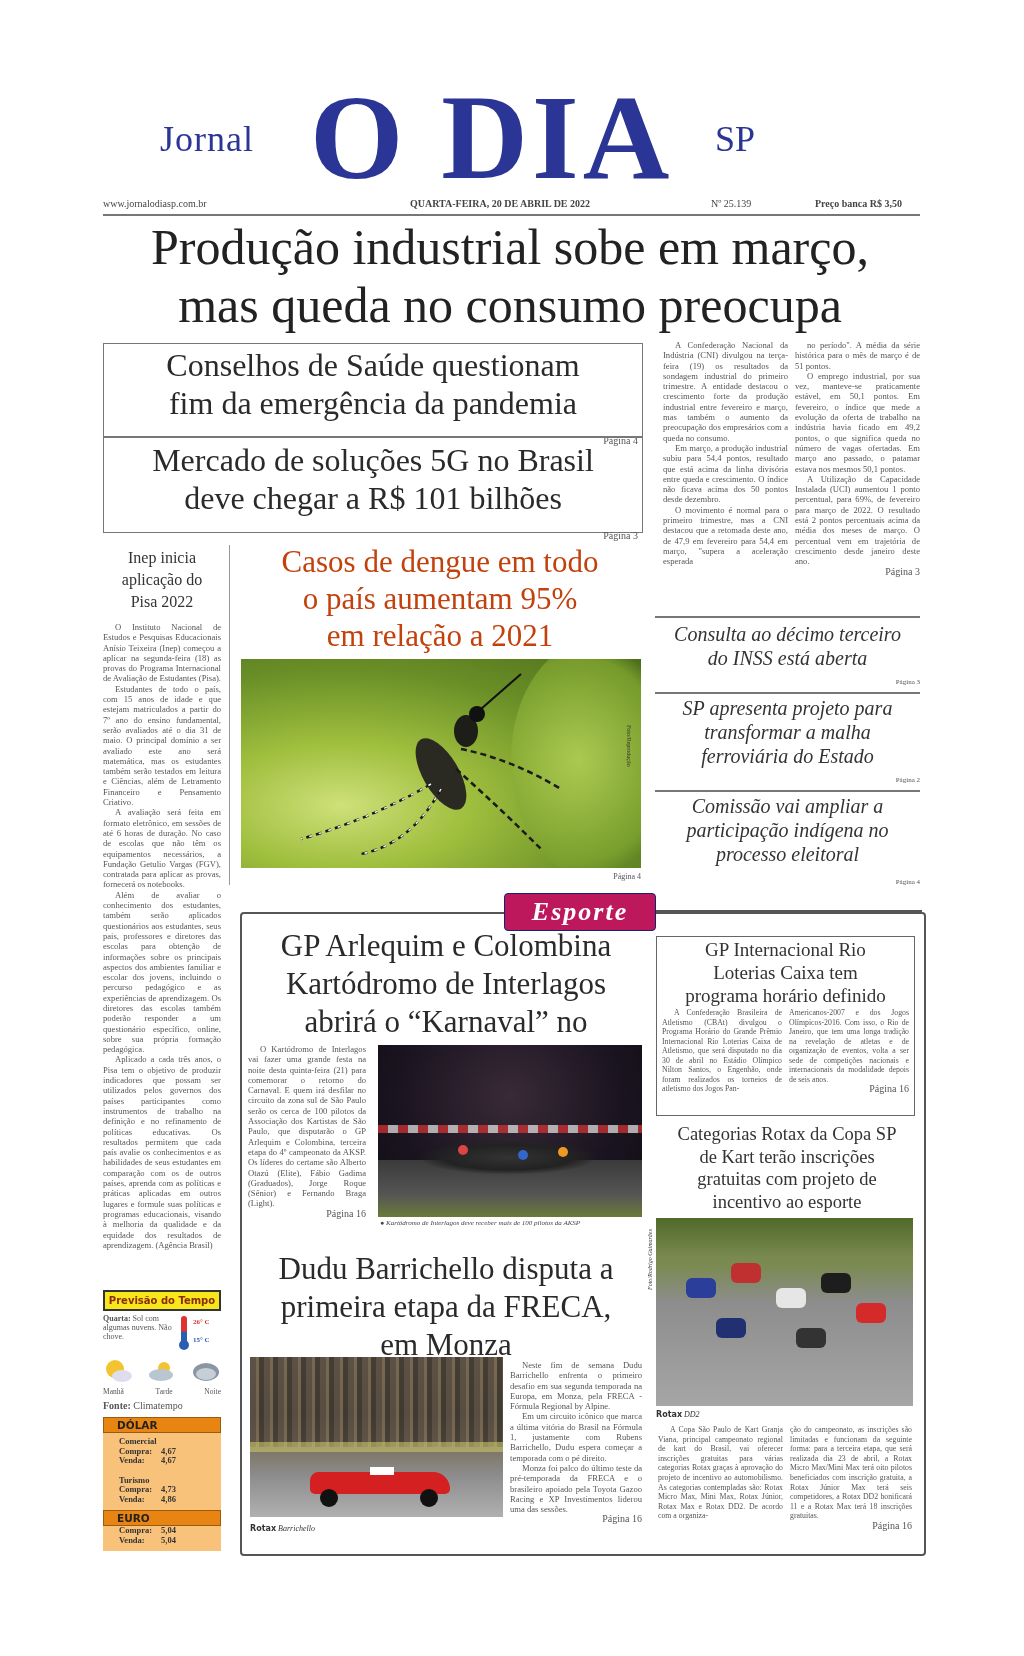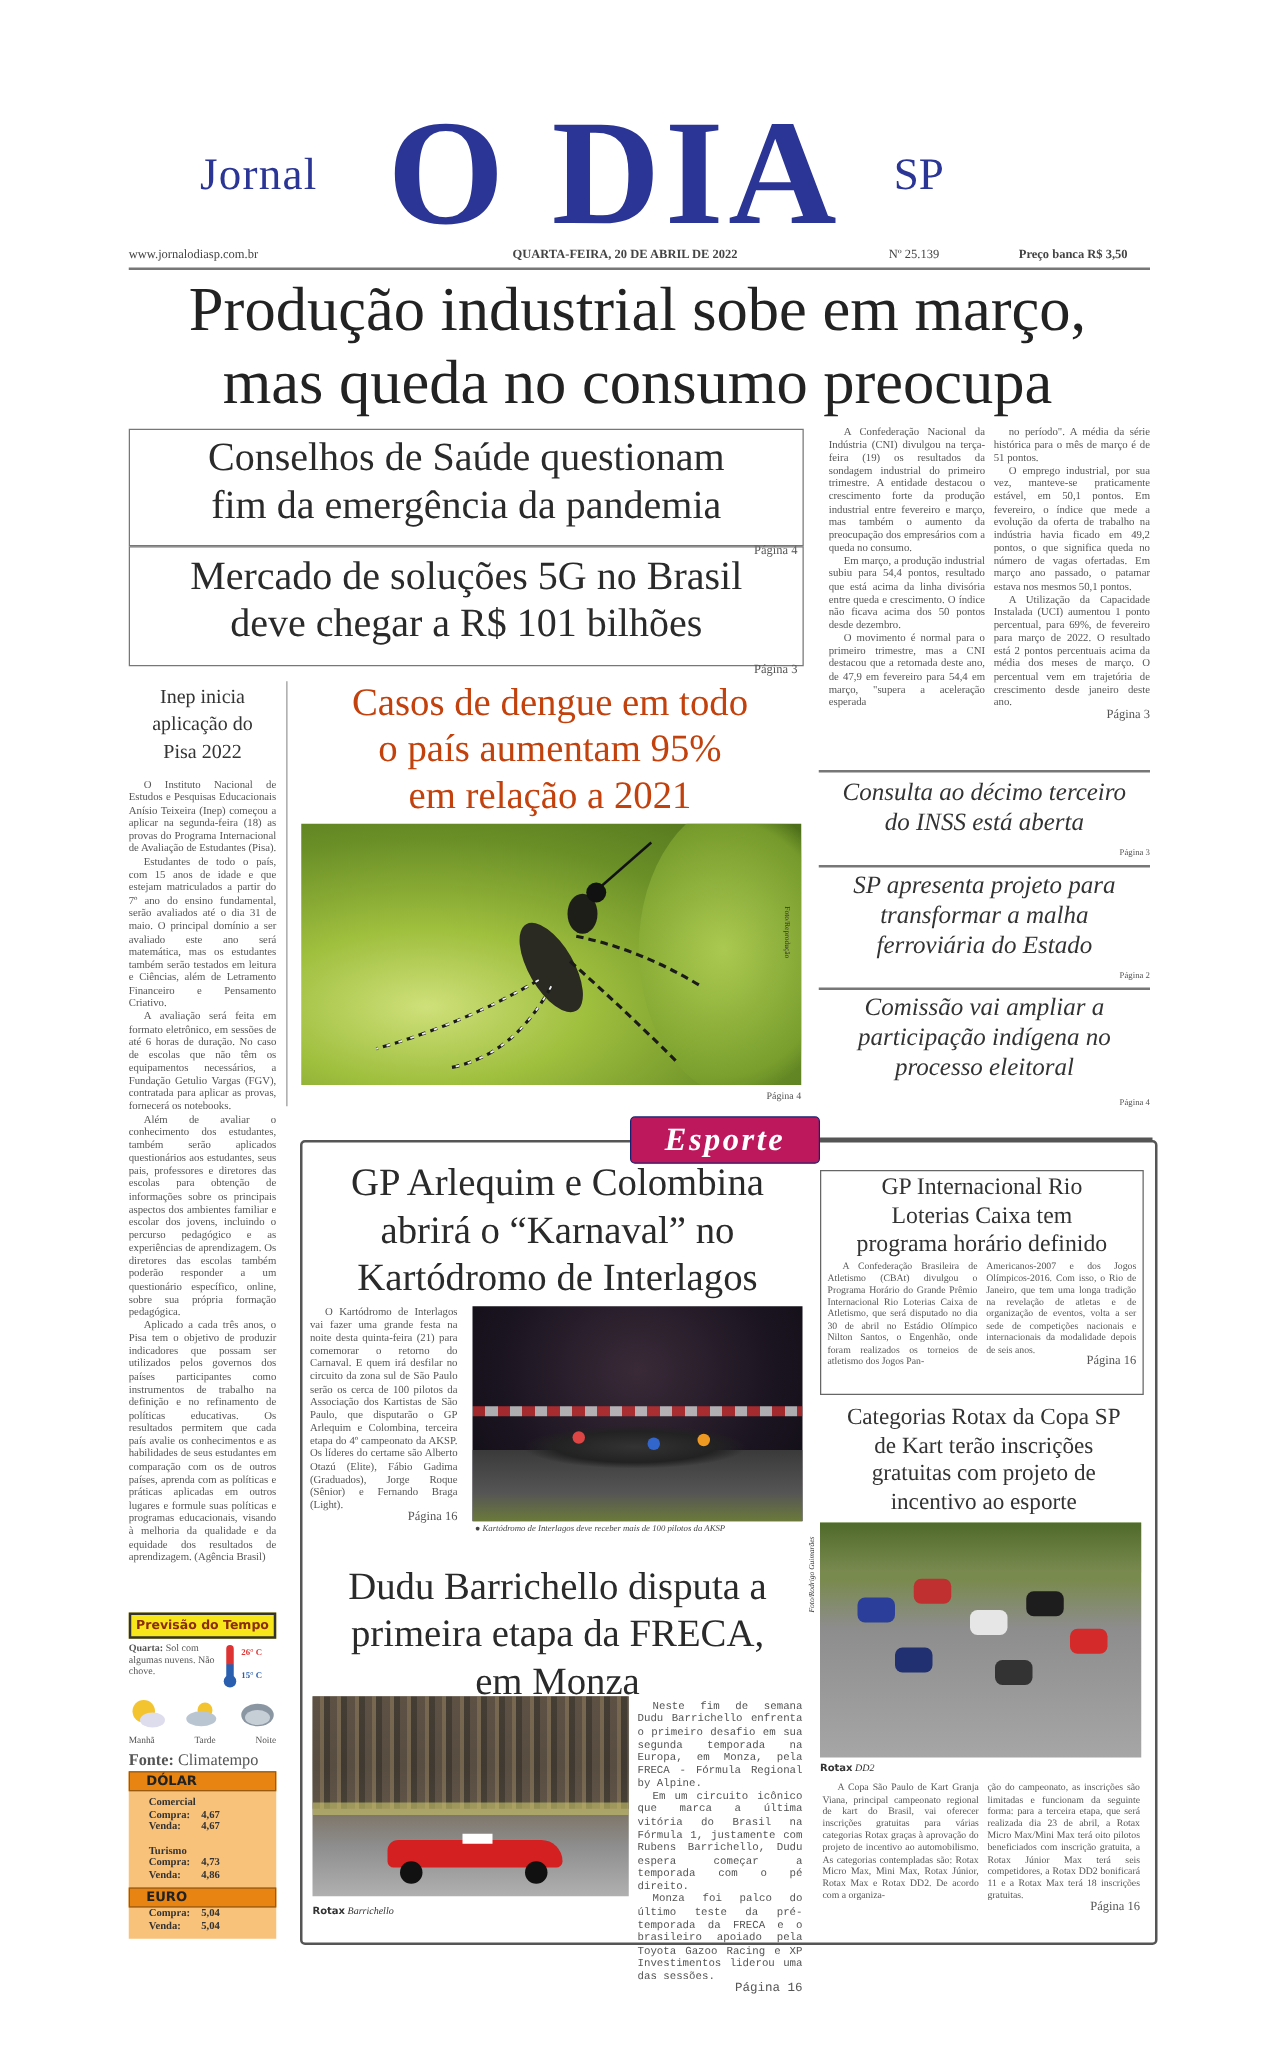--- a/index.html
+++ b/index.html
@@ -129,22 +129,22 @@
   <div>processo eleitoral</div>
   <div class="pg" style="font-style:normal;font-size:7px;margin-top:4px;">Página 4</div>
 </div>
 
 <div class="abs esporte-box"></div>
 <div class="abs" style="left:656px;top:910px;width:266px;height:3px;background:#555;"></div>
 <div class="abs esporte-tag">Esporte</div>
 
 <div class="abs" style="left:246px;top:927px;width:400px;text-align:center;font-size:31px;line-height:38px;color:#2a2a2a;">
   <div>GP Arlequim e Colombina</div>
+  <div>Kartódromo de Interlagos</div>
   <div>abrirá o “Karnaval” no</div>
-  <div>Kartódromo de Interlagos</div>
 </div>
 <div class="abs col" style="left:248px;top:1044px;width:118px;">
   <p>O Kartódromo de Interlagos vai fazer uma grande festa na noite desta quinta-feira (21) para comemorar o retorno do Carnaval. E quem irá desfilar no circuito da zona sul de São Paulo serão os cerca de 100 pilotos da Associação dos Kartistas de São Paulo, que disputarão o GP Arlequim e Colombina, terceira etapa do 4º campeonato da AKSP. Os líderes do certame são Alberto Otazú (Elite), Fábio Gadima (Graduados), Jorge Roque (Sênior) e Fernando Braga (Light).</p>
   <div class="pg">Página 16</div>
 </div>
 <div class="abs photo" style="left:378px;top:1045px;width:264px;height:172px;background:radial-gradient(ellipse at 50% 30%,#3a2a38 0%,#1a1420 60%,#0e0c12 100%);">
   <div class="abs" style="left:0;top:115px;width:264px;height:57px;background:linear-gradient(#3a3a3a,#555 60%,#6b7a3a);"></div>
   <div class="abs" style="left:0;top:80px;width:264px;height:8px;background:repeating-linear-gradient(90deg,#d33 0 10px,#eee 10px 20px);opacity:.7;"></div>
   <div class="abs" style="left:40px;top:95px;width:180px;height:35px;background:radial-gradient(ellipse,#333 0%,#222 50%,transparent 70%);"></div>
   <div class="abs" style="left:80px;top:100px;width:10px;height:10px;border-radius:50%;background:#d44;"></div>
@@ -166,21 +166,21 @@
   <div class="abs" style="left:0;top:85px;width:253px;height:10px;background:#c9c56a;opacity:.6;"></div>
   <div class="abs" style="left:60px;top:115px;width:140px;height:22px;border-radius:10px 20px 6px 6px;background:#d42020;"></div>
   <div class="abs" style="left:70px;top:132px;width:18px;height:18px;border-radius:50%;background:#111;"></div>
   <div class="abs" style="left:170px;top:132px;width:18px;height:18px;border-radius:50%;background:#111;"></div>
   <div class="abs" style="left:120px;top:110px;width:24px;height:8px;background:#fff;"></div>
 </div>
 <div class="abs" style="left:250px;top:1524px;font-size:8px;color:#333;">
   <span style="font-family:'DejaVu Sans',sans-serif;font-weight:bold;">Rotax</span>
   <span style="font-style:italic;">Barrichello</span>
 </div>
-<div class="abs col" style="left:510px;top:1360px;width:132px;font-family:Liberation Mono, monospace;">
+<div class="abs col" style="left:510px;top:1360px;width:132px;">
   <p>Neste fim de semana Dudu Barrichello enfrenta o primeiro desafio em sua segunda temporada na Europa, em Monza, pela FRECA - Fórmula Regional by Alpine.</p>
   <p>Em um circuito icônico que marca a última vitória do Brasil na Fórmula 1, justamente com Rubens Barrichello, Dudu espera começar a temporada com o pé direito.</p>
   <p>Monza foi palco do último teste da pré-temporada da FRECA e o brasileiro apoiado pela Toyota Gazoo Racing e XP Investimentos liderou uma das sessões.</p>
   <div class="pg">Página 16</div>
 </div>
 
 <div class="abs gp-box"></div>
 <div class="abs" style="left:658px;top:938px;width:255px;text-align:center;font-size:19px;line-height:23px;color:#333;">
   <div>GP Internacional Rio</div>
   <div>Loterias Caixa tem</div>
@@ -244,21 +244,21 @@
     <svg width="30" height="26" viewBox="0 0 30 26">
         <ellipse cx="15" cy="14" rx="13" ry="9" fill="#8a96a2"></ellipse>
         <ellipse cx="15" cy="16" rx="10" ry="6" fill="#c6ced6"></ellipse>
       </svg>
   </div>
   <div style="display:flex;justify-content:space-between;font-size:7.5px;color:#555;margin-top:3px;">
     <span>Manhã</span>
     <span>Tarde</span>
     <span>Noite</span>
   </div>
-  <div style="font-size:13px;color:#555;margin-top:4px;"><b>Fonte:</b> <span>Climatempo</span></div>
+  <div style="font-size:10px;color:#555;margin-top:4px;"><b>Fonte:</b> <span>Climatempo</span></div>
 </div>
 
 <div class="abs fx">
   <div class="fx-head">DÓLAR</div>
   <div style="height:4px;"></div>
   <div class="fx-row">Comercial</div>
   <div class="fx-row"><span style="display:inline-block;width:42px;">Compra:</span><span>4,67</span></div>
   <div class="fx-row"><span style="display:inline-block;width:42px;">Venda:</span><span>4,67</span></div>
   <div style="height:10px;"></div>
   <div class="fx-row">Turismo</div>

